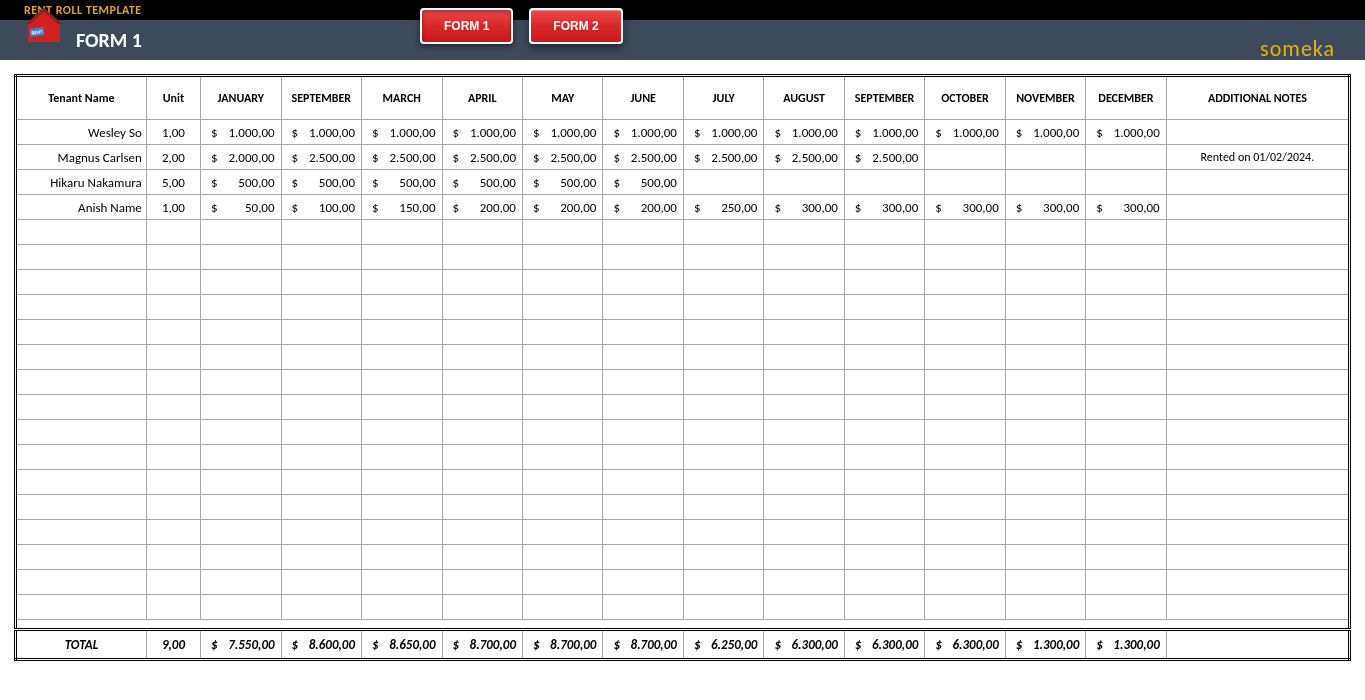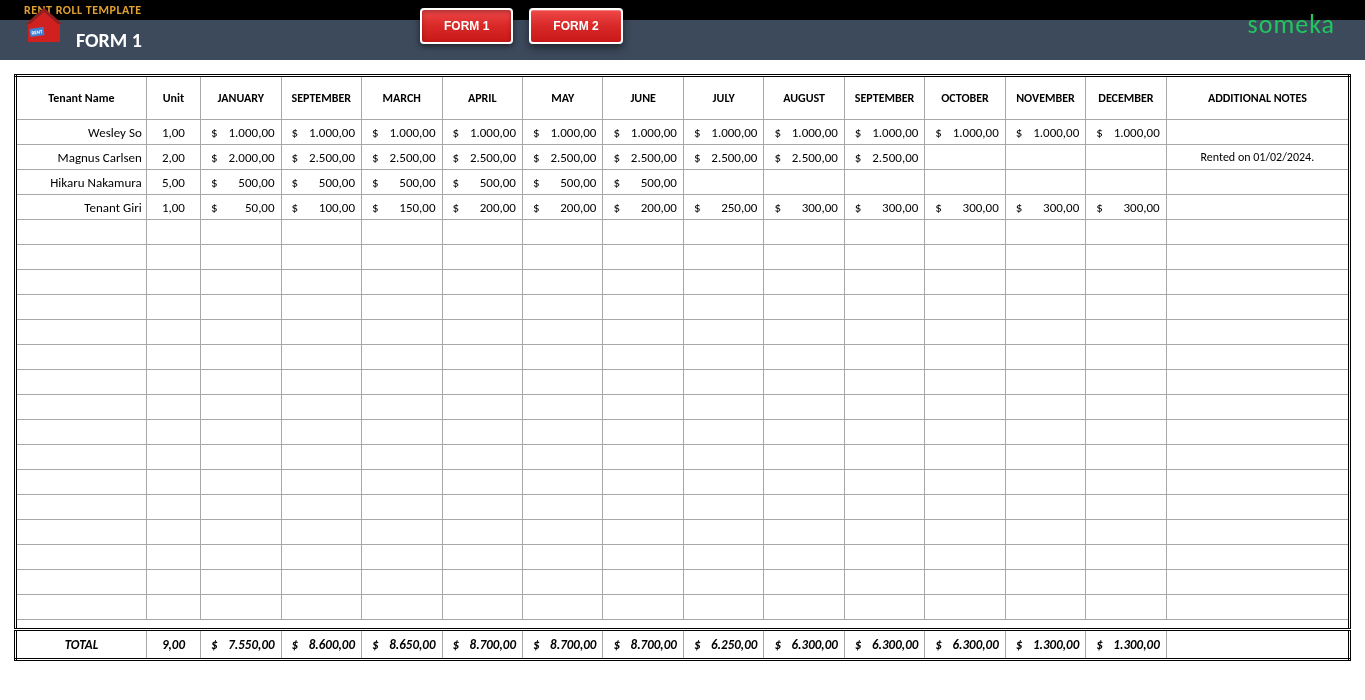--- a/index.html
+++ b/index.html
@@ -14,21 +14,21 @@
   
   .form-buttons { display: flex; gap: 16px; margin-left: 140px; position: absolute; top: -12px; left: 280px; }
   .form-btn { 
     background: linear-gradient(to bottom, #f04848 0%, #d82828 50%, #c81818 100%); 
     color: #fff; font-weight: bold; font-size: 12px;
     padding: 9px 22px; border: 2px solid #fff; border-radius: 4px; cursor: pointer;
     box-shadow: 0 4px 8px rgba(0,0,0,0.5), inset 0 1px 0 rgba(255,255,255,0.3);
   }
   .form-btn.active { box-shadow: 0 2px 6px rgba(0,0,0,0.6), inset 0 2px 4px rgba(0,0,0,0.3); }
   
-  .brand { color: #22c55e; font-size: 26px; font-weight: 300; letter-spacing: 1px; position: absolute; right: 30px; top: -12px; height: 54px; display: flex; align-items: flex-start; }
+  .brand { color: #eab308; font-size: 22px; font-weight: 300; letter-spacing: 1px; position: absolute; right: 30px; top: -12px; height: 54px; display: flex; align-items: flex-end; }
   
   .sheet { padding: 14px 14px 0 14px; }
   
   table { border-collapse: collapse; width: 100%; table-layout: fixed; padding-left: 44px; }
   table.outer { border: 3px double #000; }
   
   th, td { border: 1px solid #a8a8a8; height: 25px; padding: 0 4px; overflow: hidden; white-space: nowrap; }
   th { font-weight: bold; background: #fff; height: 44px; font-size: 12px; }
   
   td.name { text-align: right; }
@@ -159,21 +159,21 @@
           <td class="money"><span class="cur">$</span> 500,00</td>
           <td class="money"></td>
           <td class="money"></td>
           <td class="money"></td>
           <td class="money"></td>
           <td class="money"></td>
           <td class="money"></td>
           <td class="notes"></td>
         </tr>
         <tr>
-          <td class="name">Tenant Giri</td>
+          <td class="name">Anish Name</td>
           <td class="unit">1,00</td>
           <td class="money"><span class="cur">$</span> 50,00</td>
           <td class="money"><span class="cur">$</span> 100,00</td>
           <td class="money"><span class="cur">$</span> 150,00</td>
           <td class="money"><span class="cur">$</span> 200,00</td>
           <td class="money"><span class="cur">$</span> 200,00</td>
           <td class="money"><span class="cur">$</span> 200,00</td>
           <td class="money"><span class="cur">$</span> 250,00</td>
           <td class="money"><span class="cur">$</span> 300,00</td>
           <td class="money"><span class="cur">$</span> 300,00</td>

